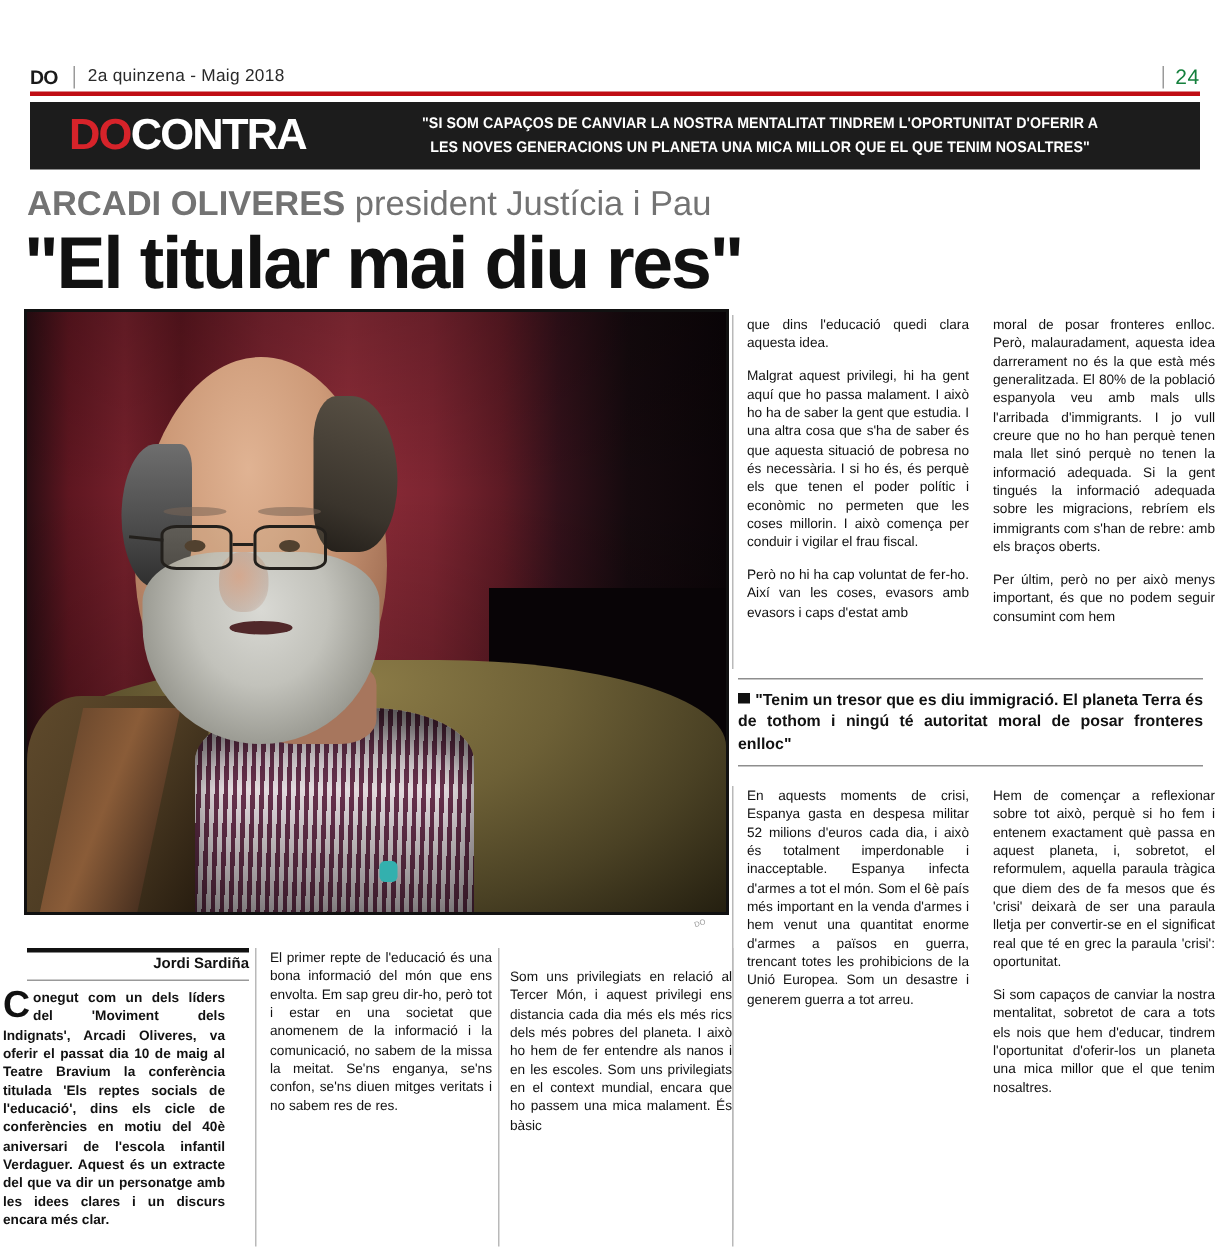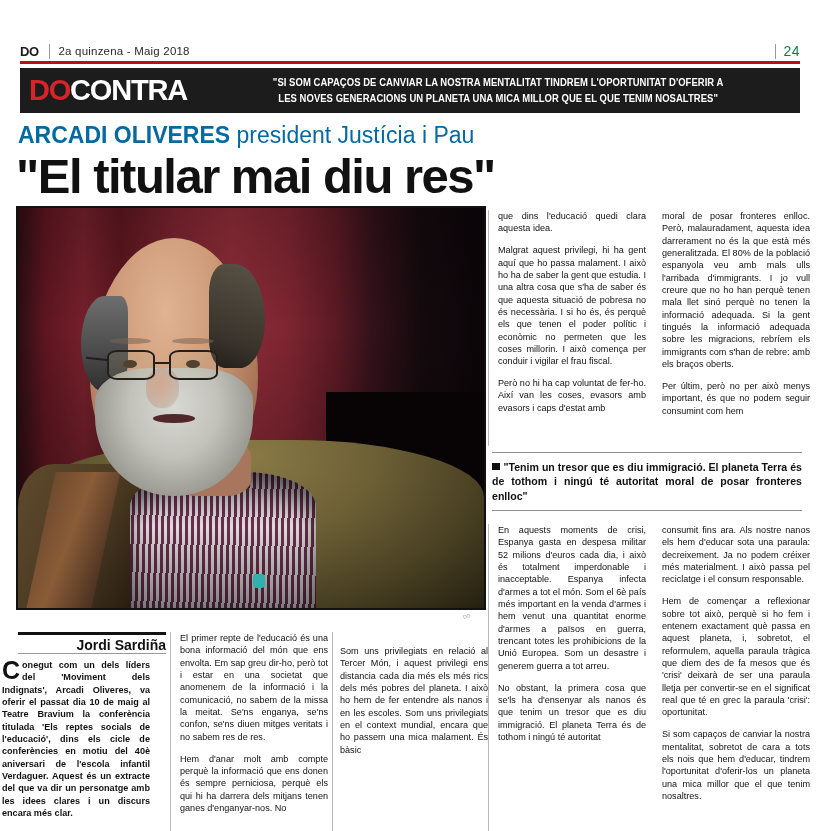--- a/index.html
+++ b/index.html
@@ -32,36 +32,36 @@
     background:#c00d14;
   }
 
   
   .banner {
     position:absolute; left:20px; top:40px; width:780px; height:45px;
     background:#1c1c1c; display:flex; align-items:center;
   }
   .banner-logo {
     font-size:29px; font-weight:bold; letter-spacing:-1.2px;
-    padding-left:9px; white-space:nowrap;
+    padding-left:26px; white-space:nowrap;
     font-family:"Liberation Sans", sans-serif;
   }
   .banner-logo .do { color:#d7232a; }
   .banner-logo .contra { color:#ffffff; }
   .banner-quote {
     flex:1; text-align:center; color:#ffffff;
     font-size:10.2px; font-weight:bold; letter-spacing:0.05px;
     line-height:1.55; padding:0 8px 0 18px;
     transform: scaleX(0.93); transform-origin:center;
   }
 
   
   .kicker {
     position:absolute; left:18px; top:94px; width:700px;
-    font-size:23px; color:#0369a1; white-space:nowrap;
+    font-size:23px; color:#737373; white-space:nowrap;
   }
   .kicker b { font-weight:bold; }
   .kicker span.reg { font-weight:normal; }
   .headline {
     position:absolute; left:16px; top:122px; width:780px;
     font-size:49px; font-weight:bold; color:#111;
     letter-spacing:-1.5px; line-height:1.08; white-space:nowrap;
   }
 
   
@@ -212,21 +212,21 @@
     display:inline-block; width:7.5px; height:7.5px; background:#111;
     margin-right:4px; vertical-align:1px;
   }
 
   
   .by-top {
     position:absolute; left:18px; top:604px; width:148px; height:2.5px; background:#111;
   }
   .by-name {
     position:absolute; left:18px; top:609px; width:148px;
-    text-align:right; font-size:14px; font-weight:bold; color:#111;
+    text-align:right; font-size:10px; font-weight:bold; color:#111;
   }
   .by-bot {
     position:absolute; left:18px; top:625px; width:148px; height:1px; background:#999;
   }
 
   
   .dropcap::first-letter {
     float:left; font-size:25px; line-height:20px; font-weight:bold;
     padding:1px 2px 0 0; color:#111;
   }
@@ -303,43 +303,40 @@
 
   <div class="pq-wrap">
     <div class="pq-top"></div>
     <div class="pq-text"><span class="pq-sq"></span><span>"Tenim un tresor que es diu immigració. El planeta Terra és de tothom i ningú té autoritat moral de posar fronteres enlloc"</span></div>
     <div class="pq-bot"></div>
   </div>
 
   <div class="vrule" style="left:488px; top:496px; height:296px;"></div>
   <div class="col" id="midcol1" style="left:498px; top:496px; width:148px;">
       <p>En aquests moments de crisi, Espanya gasta en despesa militar 52 milions d'euros cada dia, i això és totalment imperdonable i inacceptable. Espanya infecta d'armes a tot el món. Som el 6è país més important en la venda d'armes i hem venut una quantitat enorme d'armes a països en guerra, trencant totes les prohibicions de la Unió Europea. Som un desastre i generem guerra a tot arreu.</p>
-      <p>No obstant, la primera cosa que se'ls ha d'ensenyar als nanos és que tenim un tresor que es diu immigració. El planeta Terra és de tothom i ningú té autoritat</p>
     </div>
   <div class="col" id="midcol2" style="left:662px; top:496px; width:148px;">
-      <p>consumit fins ara. Als nostre nanos els hem d'educar sota una paraula: decreixement. Ja no podem créixer més materialment. I això passa pel reciclatge i el consum responsable.</p>
       <p>Hem de començar a reflexionar sobre tot això, perquè si ho fem i entenem exactament què passa en aquest planeta, i, sobretot, el reformulem, aquella paraula tràgica que diem des de fa mesos que és 'crisi' deixarà de ser una paraula lletja per convertir-se en el significat real que té en grec la paraula 'crisi': oportunitat.</p>
       <p>Si som capaços de canviar la nostra mentalitat, sobretot de cara a tots els nois que hem d'educar, tindrem l'oportunitat d'oferir-los un planeta una mica millor que el que tenim nosaltres.</p>
     </div>
   <div class="hrule" style="left:492px; top:806px; width:310px;"></div>
 
   <div class="by-top"></div>
   <div class="by-name">Jordi Sardiña</div>
   <div class="by-bot"></div>
 
   <div class="vrule" style="left:170px; top:604px; height:212px;"></div>
   <div class="vrule" style="left:332px; top:604px; height:212px;"></div>
   <div class="vrule" style="left:488px; top:604px; height:212px;"></div>
 
   <div class="col" id="botcol1" style="left:2px; top:631px; width:148px;">
       <p class="dropcap bold-intro">Conegut com un dels líders del 'Moviment dels Indignats', Arcadi Oliveres, va oferir el passat dia 10 de maig al Teatre Bravium la conferència titulada 'Els reptes socials de l'educació', dins els cicle de conferències en motiu del 40è aniversari de l'escola infantil Verdaguer. Aquest és un extracte del que va dir un personatge amb les idees clares i un discurs encara més clar.</p>
     </div>
   <div class="col" id="botcol2" style="left:180px; top:604px; width:148px;">
       <p>El primer repte de l'educació és una bona informació del món que ens envolta. Em sap greu dir-ho, però tot i estar en una societat que anomenem de la informació i la comunicació, no sabem de la missa la meitat. Se'ns enganya, se'ns confon, se'ns diuen mitges veritats i no sabem res de res.</p>
-      <p>Hem d'anar molt amb compte perquè la informació que ens donen és sempre perniciosa, perquè els qui hi ha darrera dels mitjans tenen ganes d'enganyar-nos. No</p>
     </div>
   <div class="col" id="botcol3" style="left:340px; top:617px; width:148px;">
       <p>Som uns privilegiats en relació al Tercer Món, i aquest privilegi ens distancia cada dia més els més rics dels més pobres del planeta. I això ho hem de fer entendre als nanos i en les escoles. Som uns privilegiats en el context mundial, encara que ho passem una mica malament. És bàsic</p>
     </div>
 
   <div class="hrule" style="left:18px; top:818px; width:148px;"></div>
   <div class="hrule" style="left:180px; top:818px; width:148px;"></div>
   <div class="hrule" style="left:340px; top:818px; width:148px;"></div>
 </div>
 

